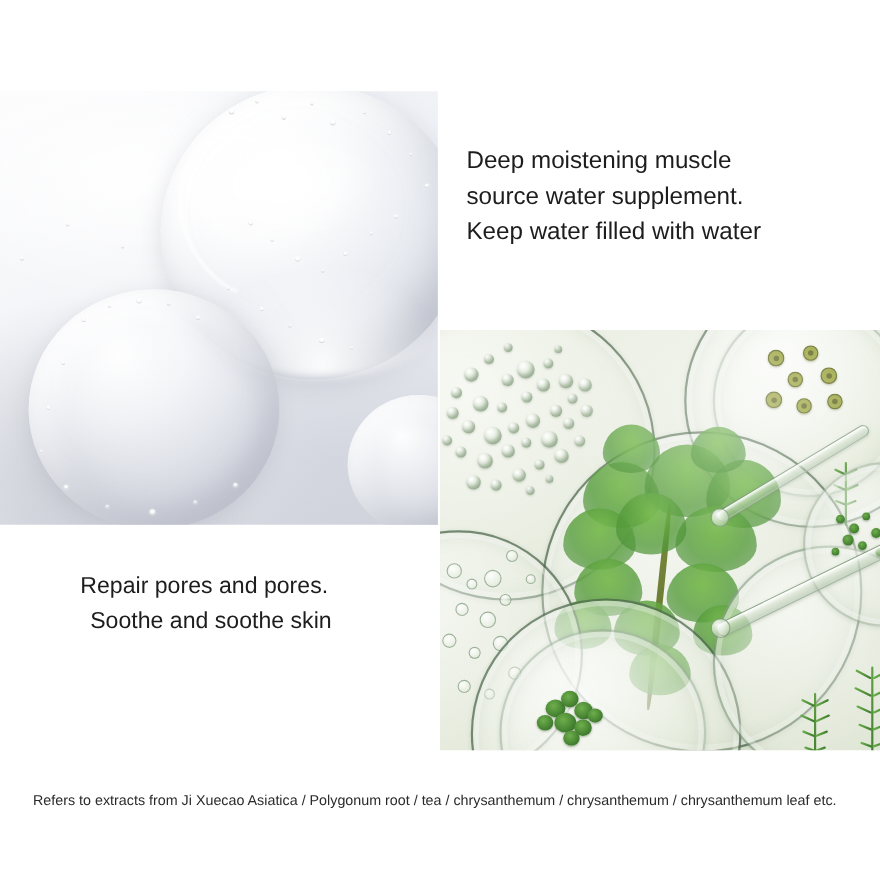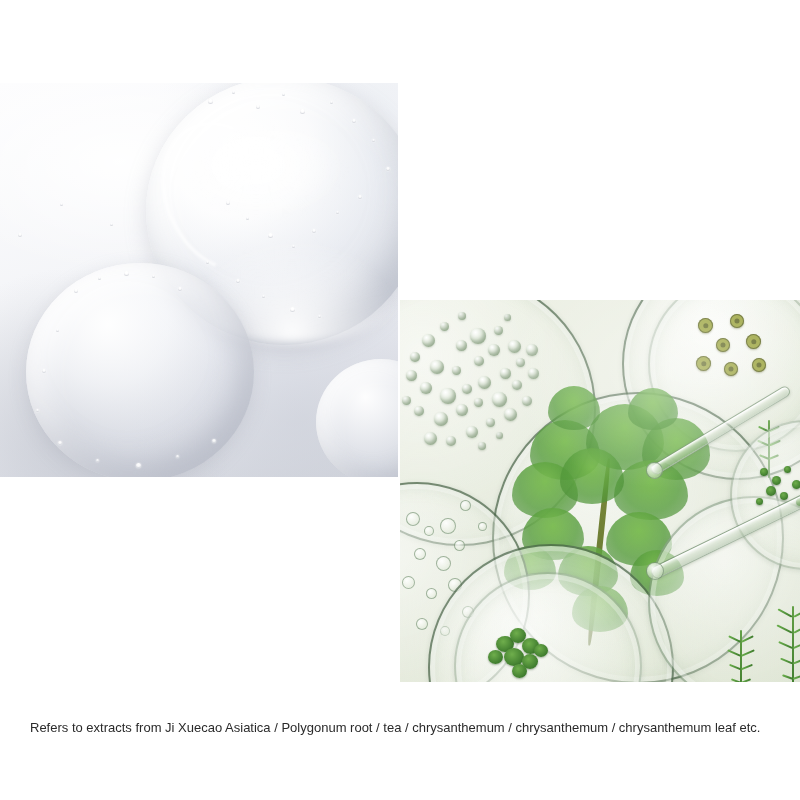--- a/index.html
+++ b/index.html
@@ -166,23 +166,32 @@
       <div class="d" style="left:136px;top:380px;width:5px;height:5px;"></div>
       <div class="d" style="left:176px;top:372px;width:3px;height:3px;"></div>
       <div class="d" style="left:212px;top:356px;width:4px;height:4px;"></div>
       <div class="d" style="left:18px;top:150px;width:4px;height:4px;"></div>
       <div class="d" style="left:60px;top:120px;width:3px;height:3px;"></div>
       <div class="d" style="left:110px;top:140px;width:3px;height:3px;"></div>
     </div>
   </div>
 
   <div class="txt-right">
+    <div class="sub">
+      <div>Deep moistening muscle</div>
+      <div>source water supplement.</div>
+      <div>Keep water filled with water</div>
+    </div>
   </div>
 
   <div class="txt-left">
+    <div class="sub2">
+      <div class="l1">Repair pores and pores.</div>
+      <div class="l2">Soothe and soothe skin</div>
+    </div>
   </div>
 
   <div class="petri-panel">
 
     <div class="dish dish-ring d-bubbles"></div>
     <div>
       <div class="colony" style="left:22px;top:34px;width:13px;height:13px;"></div>
       <div class="colony" style="left:40px;top:22px;width:9px;height:9px;"></div>
       <div class="colony" style="left:56px;top:40px;width:11px;height:11px;"></div>
       <div class="colony" style="left:10px;top:52px;width:10px;height:10px;"></div>

